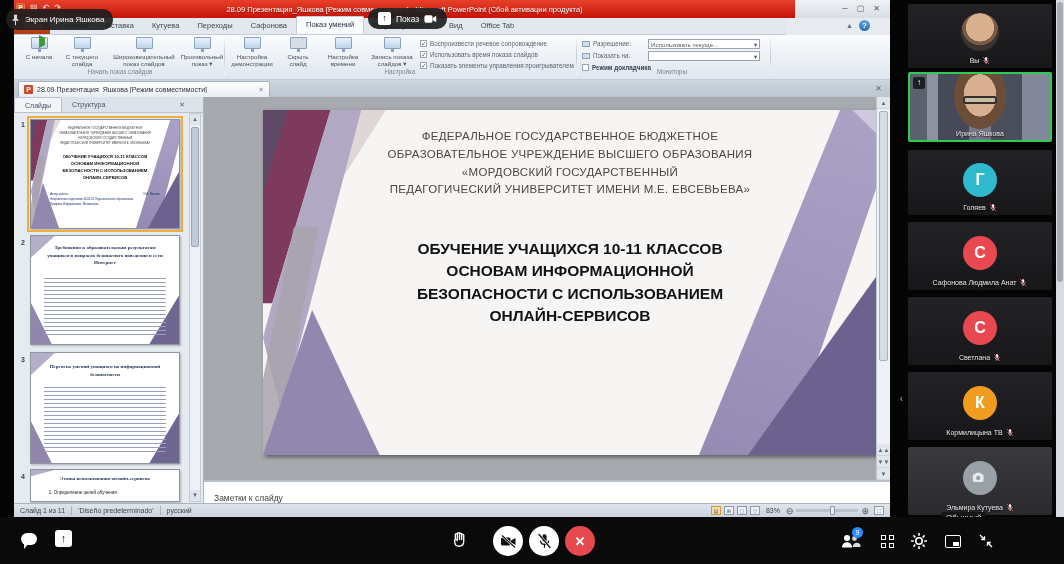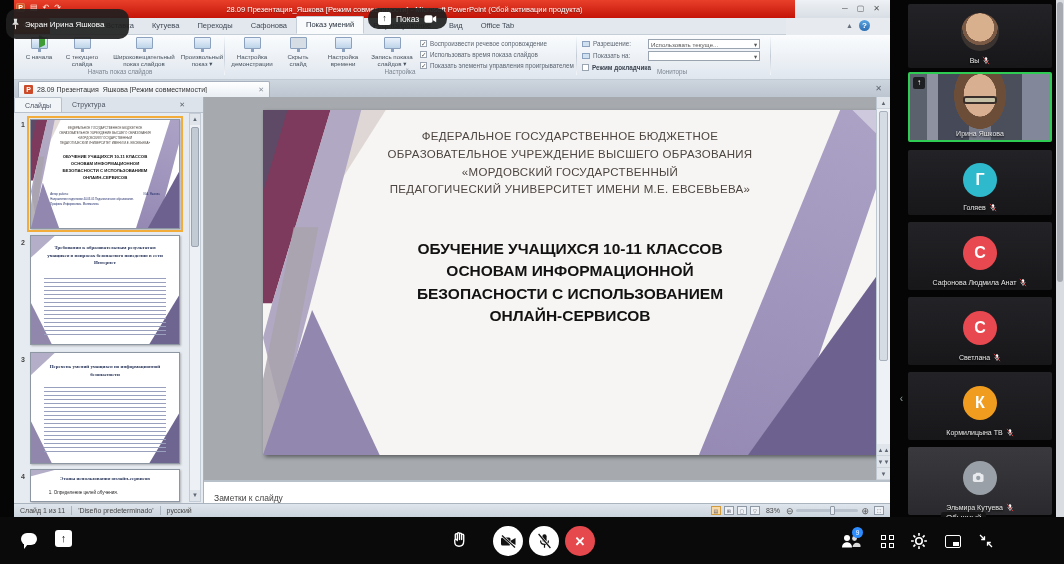--- a/index.html
+++ b/index.html
@@ -87,21 +87,21 @@
   .notes{left:190px;top:480px;width:686px;height:34px;background:#fff;border-top:2px solid #b7bfc9;font-size:8.5px;color:#333;display:flex;align-items:center;padding-left:10px;}
   .statusbar{left:0;top:503px;width:876px;height:14px;background:linear-gradient(#dfe5ec,#cbd3dc);border-top:1px solid #aab4bf;display:flex;align-items:center;font-size:7px;color:#444;}
   .st-sep{width:1px;height:9px;background:#aab4bf;margin:0 6px;}
   .viewic{width:10px;height:9px;border:1px solid #8f99a5;background:#eef1f5;font-size:5px;text-align:center;line-height:8px;color:#556;}
   .viewic.on{background:#f8d9a8;border-color:#cf9b3e;}
   .zoomtrack{width:62px;height:3px;background:#b9c2cc;border-radius:2px;position:relative;}
   .zoomthumb{position:absolute;left:34px;top:-3px;width:5px;height:9px;background:#e8ecf1;border:1px solid #8f99a5;border-radius:1px;}
 
   
   .pill{display:flex;align-items:center;gap:5px;background:rgba(32,32,32,.92);border-radius:10px;color:#fff;}
-  .pill1{left:6px;top:9px;height:30px;padding:0 25px 0 5px;font-size:8px;}
+  .pill1{left:6px;top:9px;height:21px;padding:0 9px 0 5px;font-size:8px;}
   .pill2{left:368px;top:8px;height:21px;padding:0 10px;font-size:8.5px;}
   .sharesq{width:13px;height:13px;background:#fff;border-radius:2px;color:#111;font-size:9px;font-weight:bold;text-align:center;line-height:13px;}
 
   
   .tile{position:absolute;left:908px;width:144px;background:linear-gradient(#232327,#17171a);border-radius:2px;overflow:hidden;}
   .tile-name{position:absolute;bottom:3px;width:100%;text-align:center;font-size:7px;color:#e8e8e8;text-shadow:0 1px 2px #000;display:flex;justify-content:center;align-items:center;gap:3px;}
   .init-circle{position:absolute;left:50%;top:46%;transform:translate(-50%,-50%);width:34px;height:34px;border-radius:50%;color:#fff;font-size:16px;font-weight:bold;display:flex;align-items:center;justify-content:center;}
   .sb-scroll{left:1056px;top:0;width:8px;height:520px;background:#d9dce0;}
   .sb-thumb{left:1057px;top:2px;width:6px;height:280px;background:#a7abb1;border-radius:3px;}
   .collapse{left:897px;top:386px;width:9px;height:26px;color:#9aa;font-size:10px;line-height:26px;text-align:center;}

